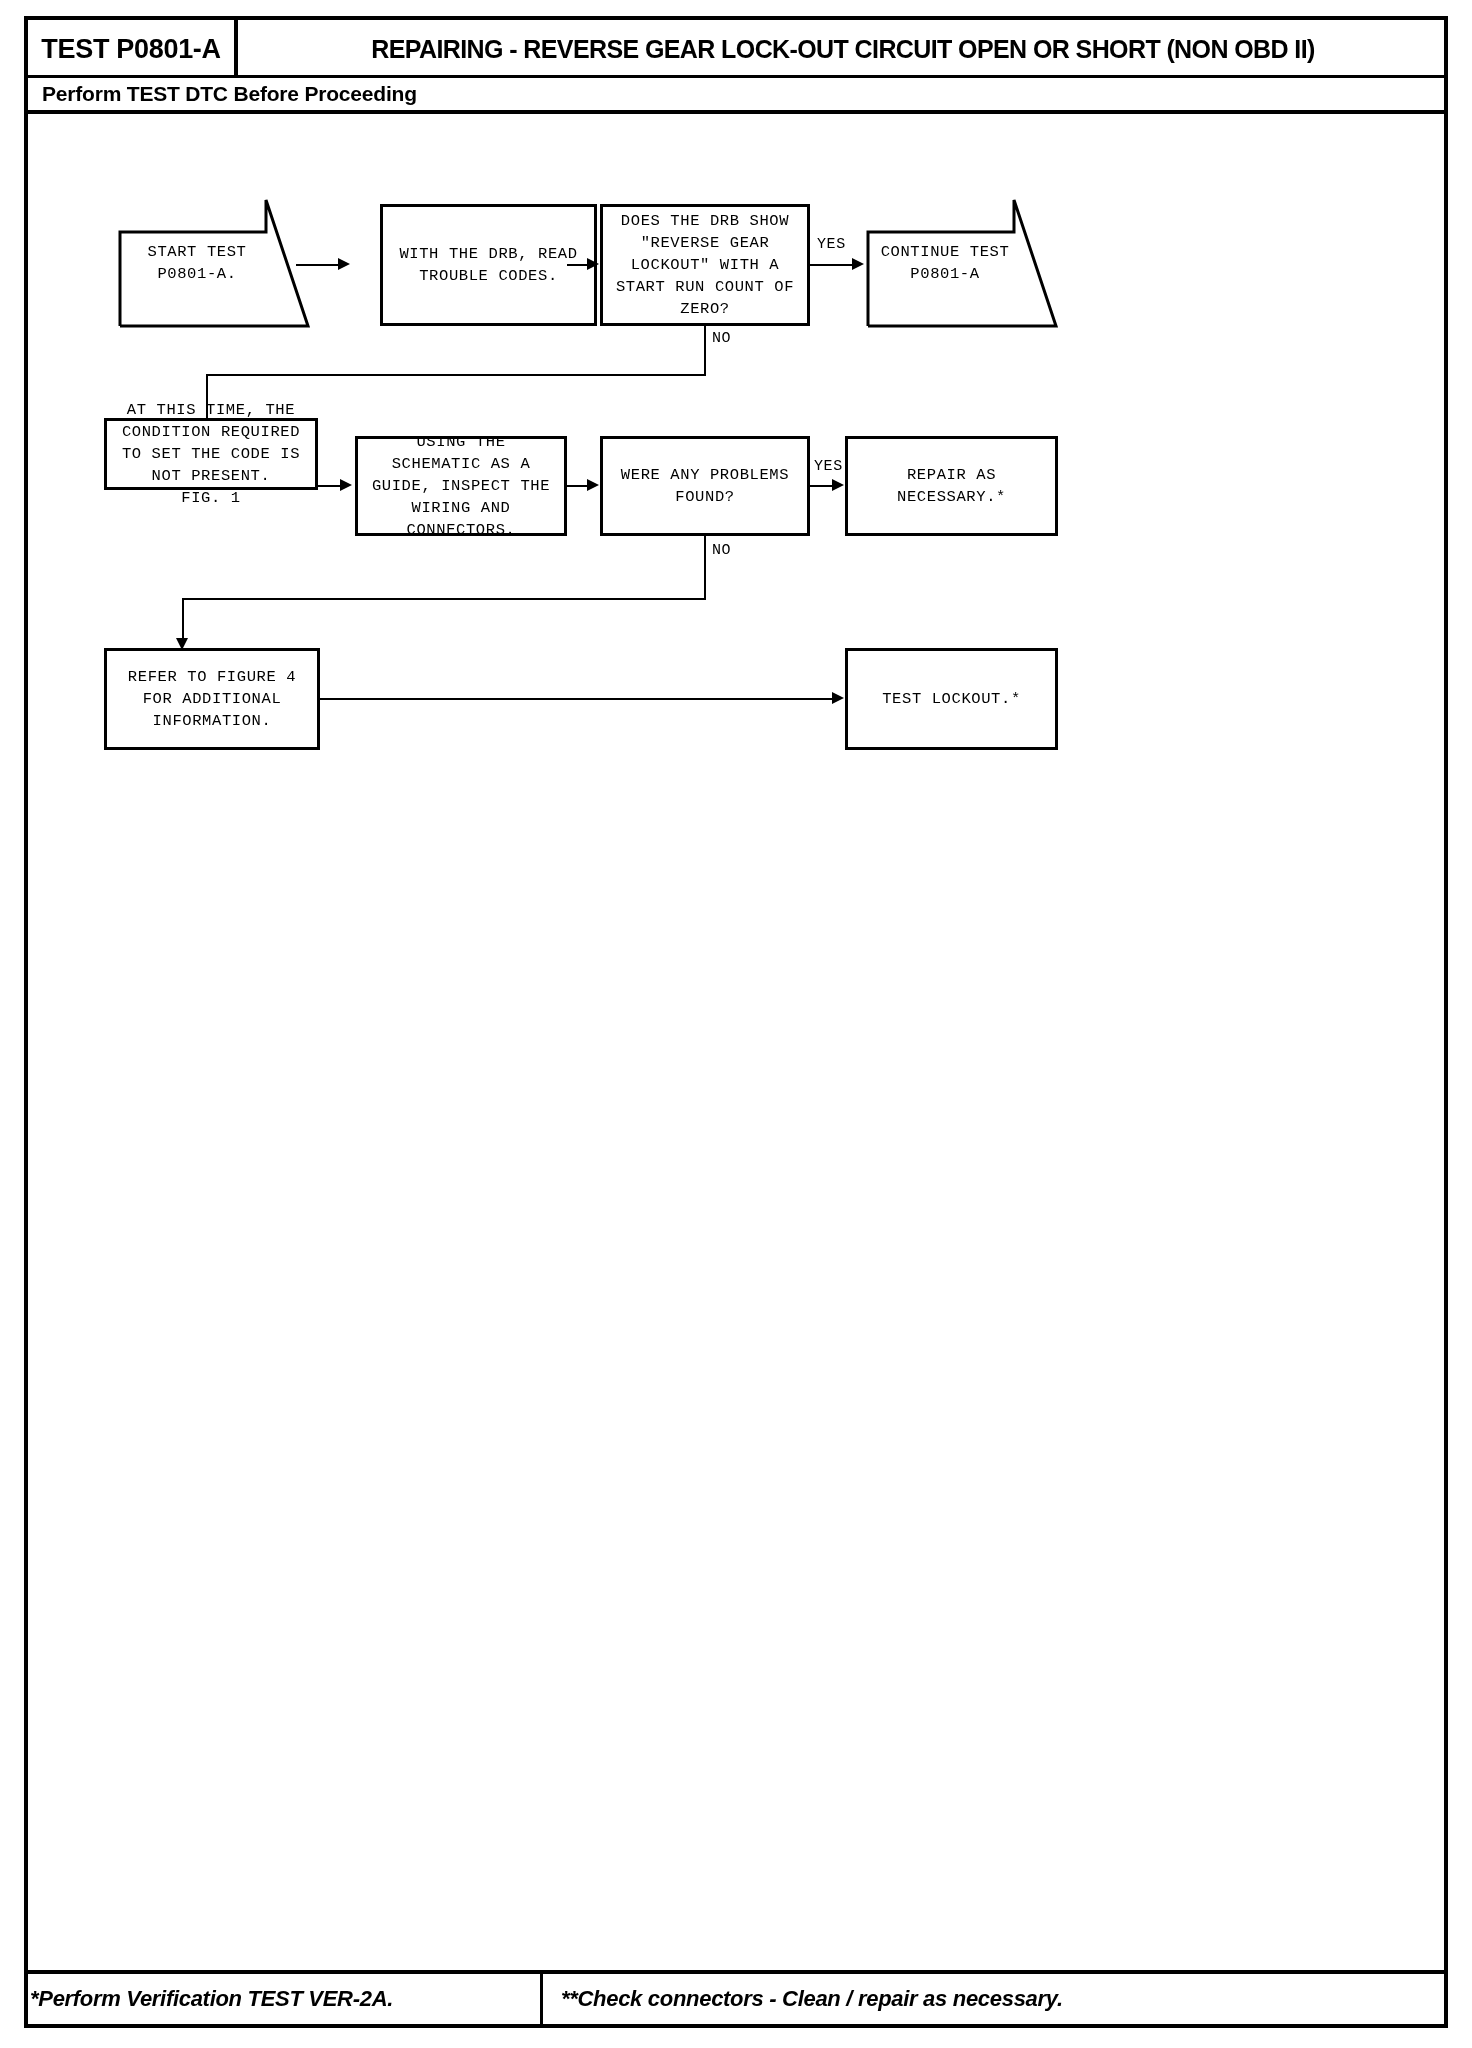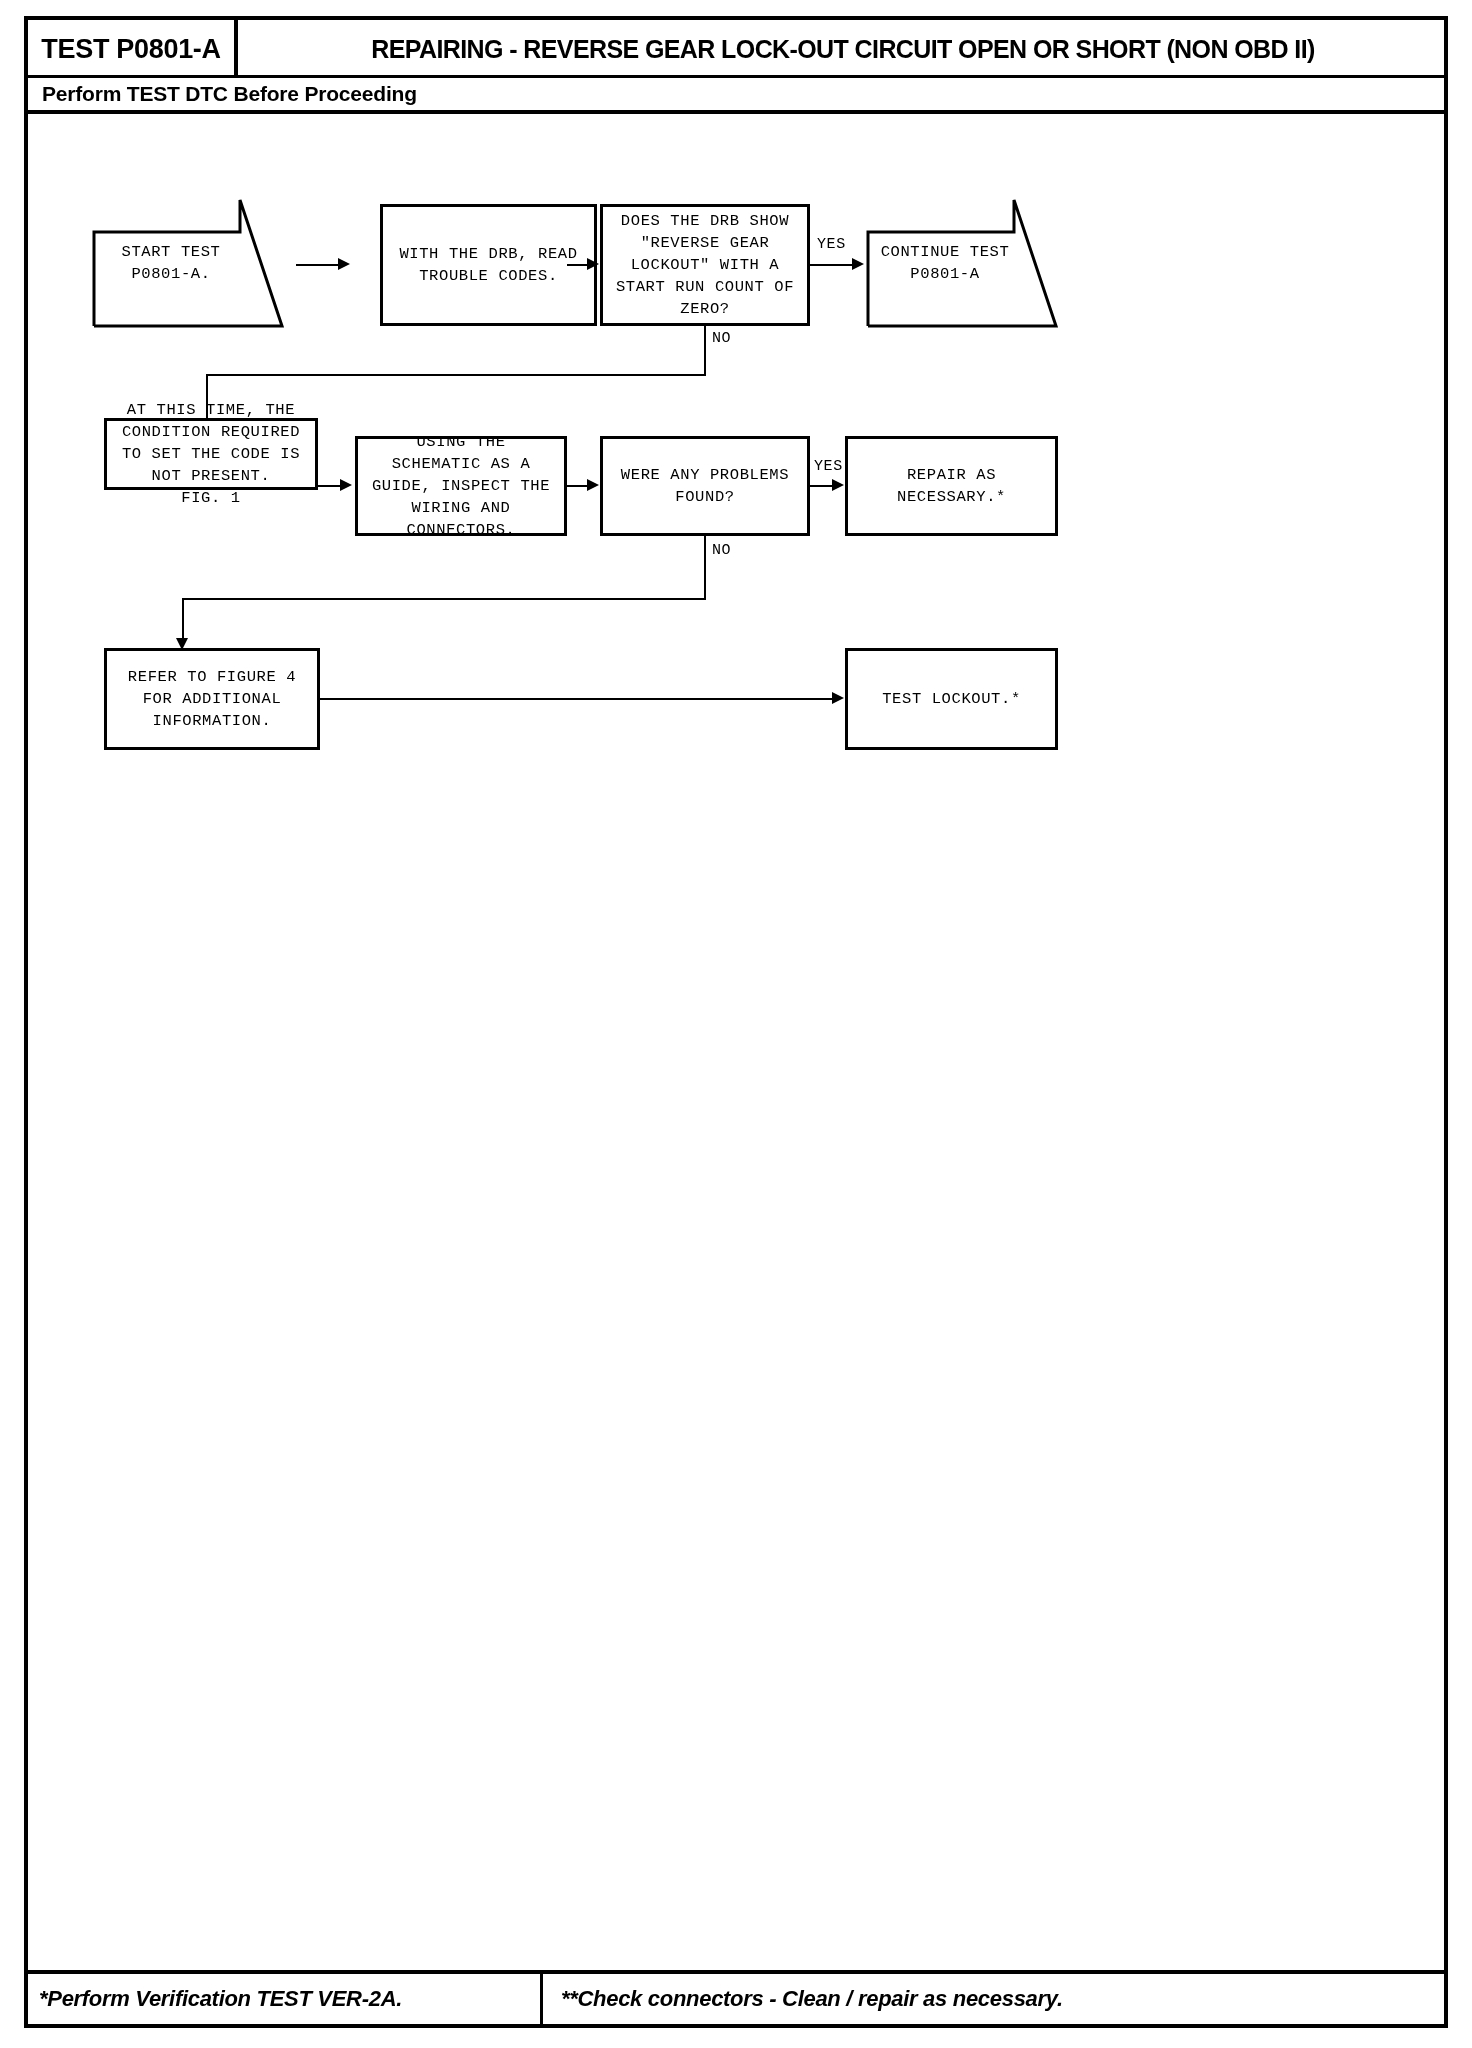--- a/index.html
+++ b/index.html
@@ -37,21 +37,21 @@
     font-size:21px;font-weight:bold;padding-left:14px;letter-spacing:-0.2px;
   }
 
   
   .ftr-row{
     position:absolute;left:0;bottom:0;width:100%;height:54px;
     border-top:4px solid #000;box-sizing:border-box;display:flex;
   }
   .ftr-left{
     width:515px;height:100%;border-right:3px solid #000;box-sizing:border-box;
-    display:flex;align-items:center;padding-left:11px;
+    display:flex;align-items:center;padding-left:2px;
     font-size:22px;font-weight:bold;font-style:italic;letter-spacing:-0.3px;
   }
   .ftr-right{
     flex:1;height:100%;display:flex;align-items:center;padding-left:18px;
     font-size:22px;font-weight:bold;font-style:italic;letter-spacing:-0.3px;
   }
 
   
   .canvas{position:absolute;left:0;top:98px;width:100%;height:1850px;}
 
@@ -100,21 +100,21 @@
   <div class="frame">
 
     <div class="hdr-row">
       <div class="hdr-code">TEST P0801-A</div>
       <div class="hdr-title">REPAIRING - REVERSE GEAR LOCK-OUT CIRCUIT OPEN OR SHORT (NON OBD II)</div>
     </div>
     <div class="hdr-sub">Perform TEST DTC Before Proceeding</div>
 
     <div class="canvas">
 
-      <div class="pennant" style="left:64px;top:80px;width:192px;height:130px;align-items:center;">
+      <div class="pennant" style="left:90px;top:80px;width:192px;height:130px;align-items:center;">
         <svg width="192" height="130" viewBox="0 0 192 130">
           <polyline points="2,128 2,34 148,34 148,2 190,128 2,128" fill="#fff" stroke="#000" stroke-width="3"></polyline>
         </svg>
         <span>START TEST
 P0801-A.</span>
       </div>
 
       <div class="node" style="left:322px;top:86px;width:217px;height:122px;margin-left:30px;">WITH THE DRB, READ
 TROUBLE CODES.</div>
 

